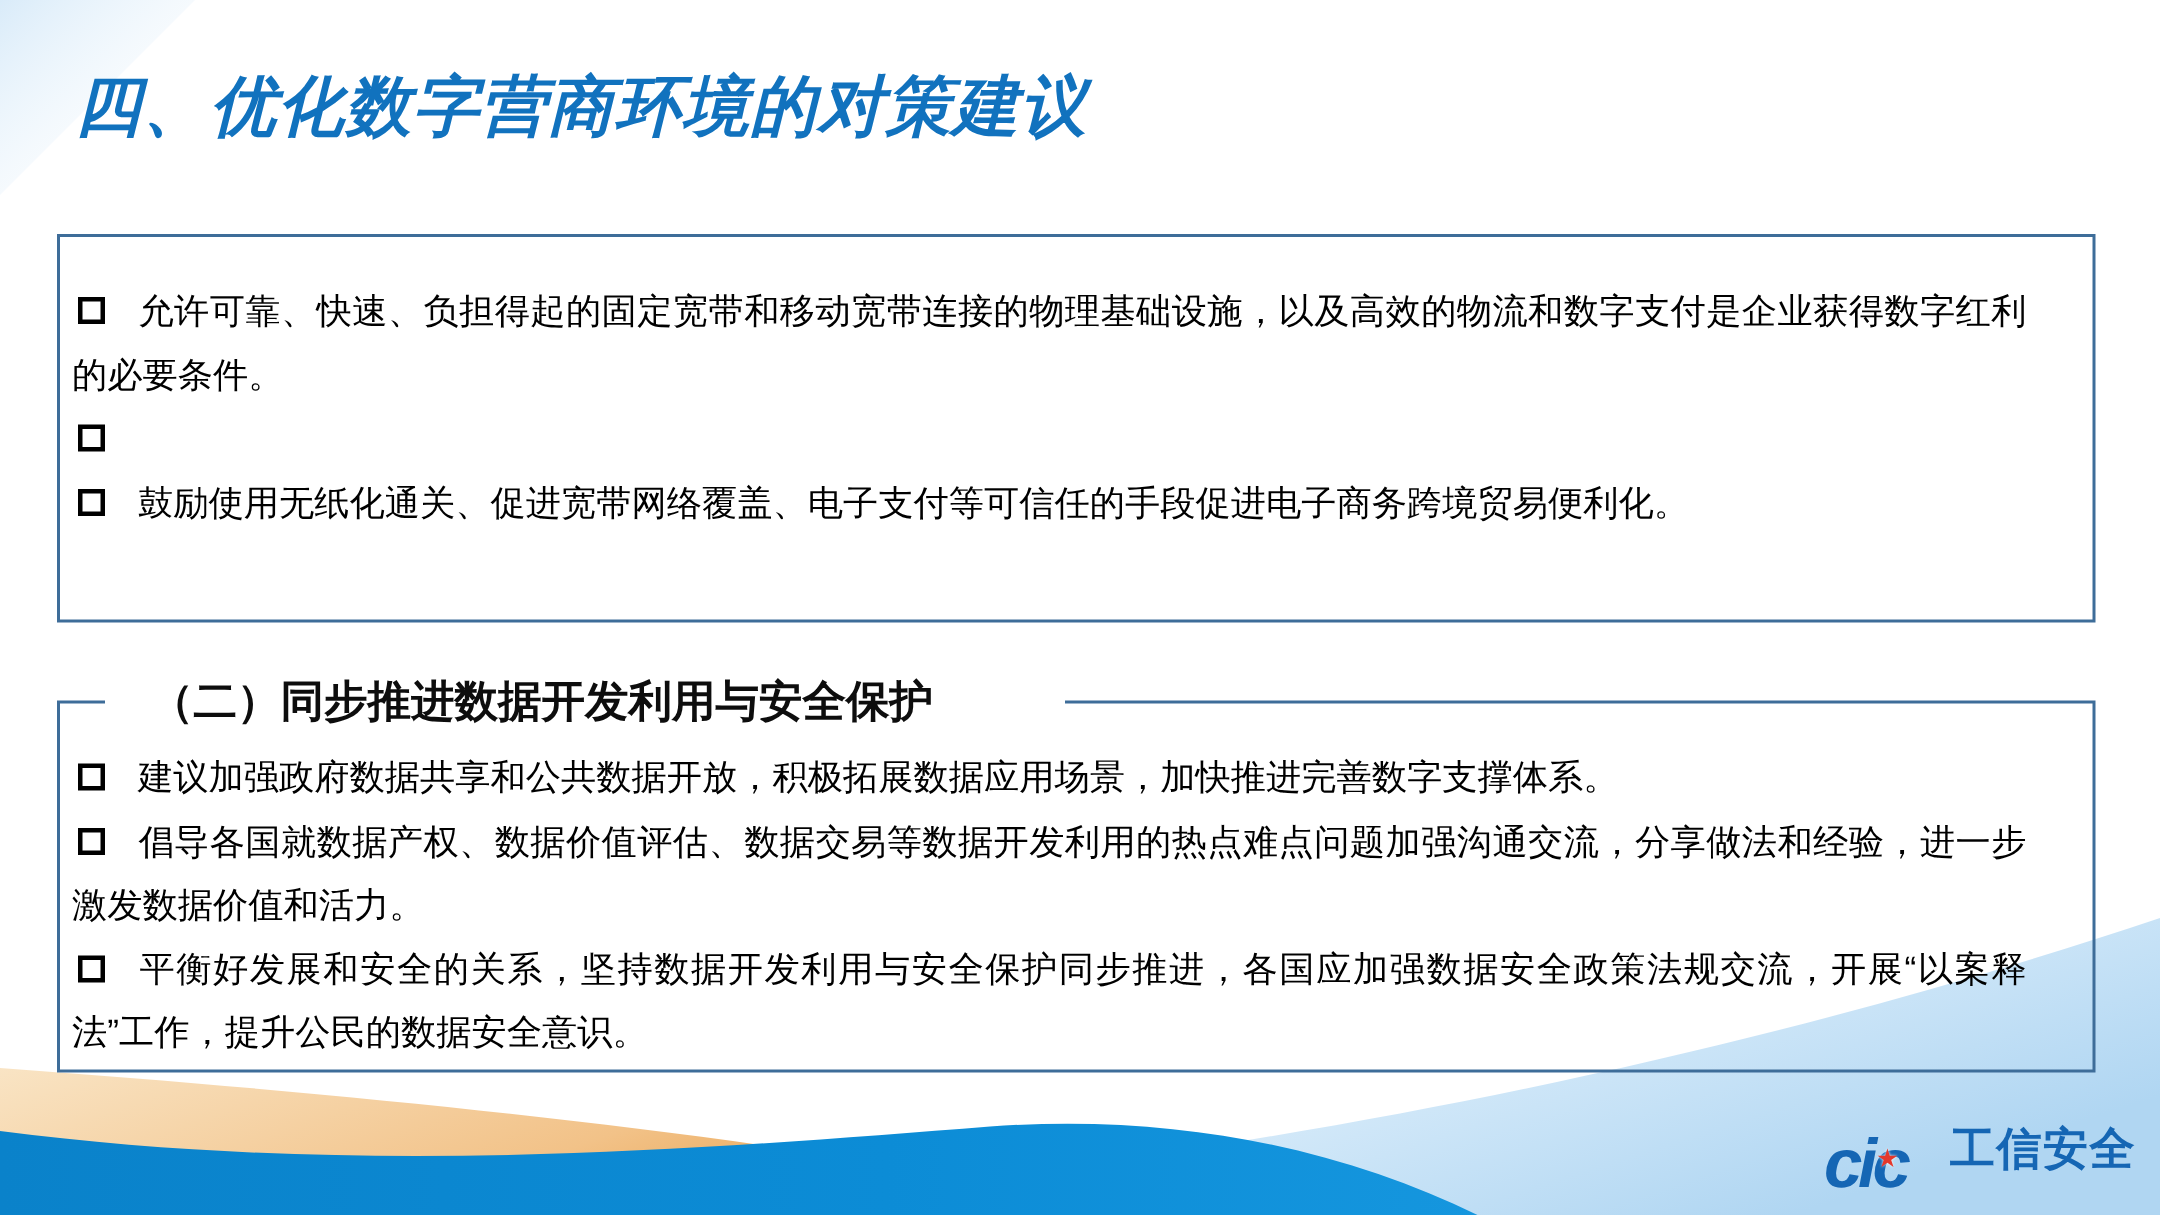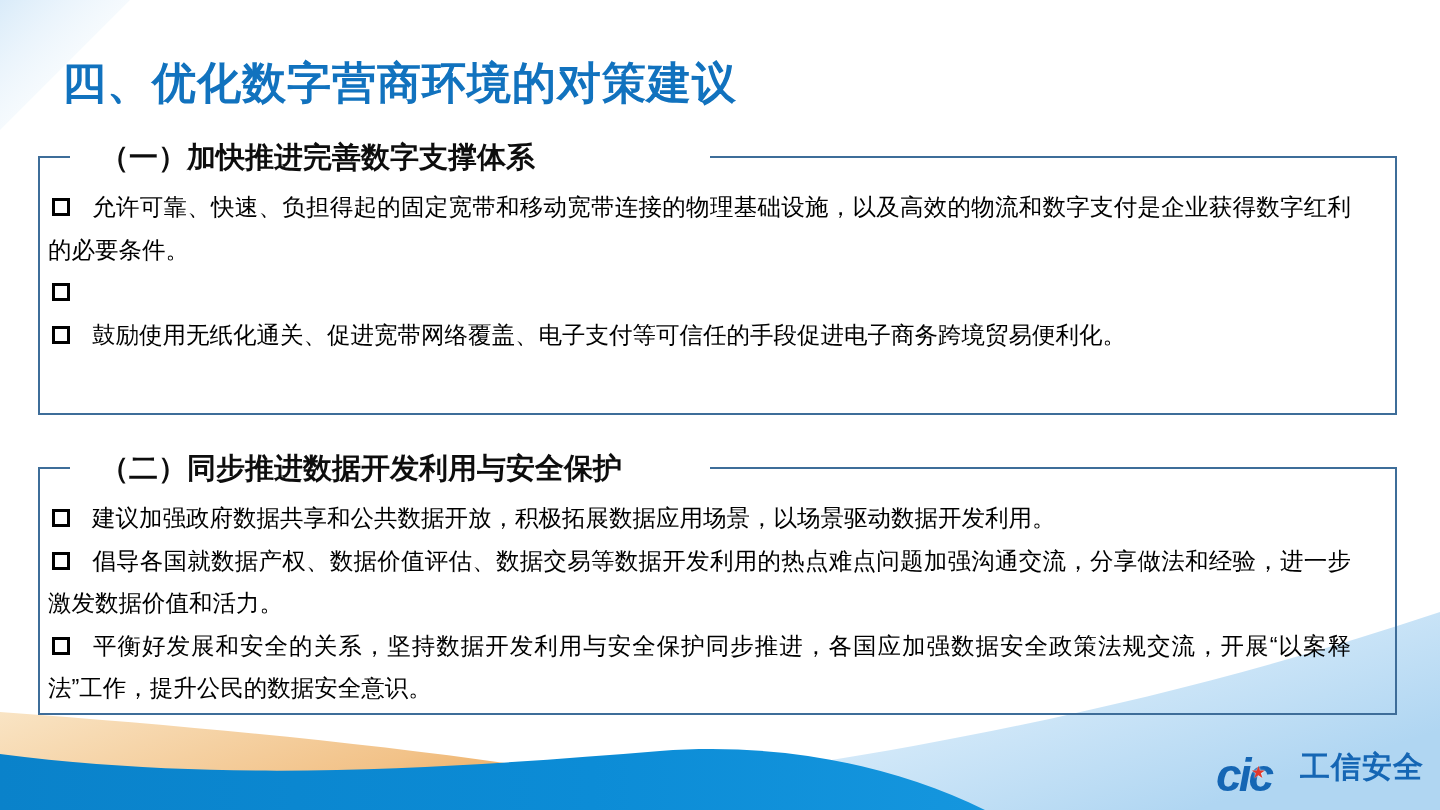--- a/index.html
+++ b/index.html
@@ -4,22 +4,22 @@
 <style>
   html,body{margin:0;padding:0;background:#e9e9e9;}
   .slide{
     position:relative;width:1440px;height:810px;background:#ffffff;overflow:hidden;
     font-family:"Liberation Sans","DejaVu Sans",sans-serif;
   }
   .bg-decor{position:absolute;inset:0;width:1440px;height:810px;z-index:0;}
   .content{position:absolute;inset:0;z-index:1;}
 
   .page-title{
-    position:absolute;left:46px;top:38px;margin:16px;
-    font-size:44px;font-weight:800;color:#1172be;letter-spacing:1px;
+    position:absolute;left:46px;top:38px;margin:4px;
+    font-size:44px;font-weight:800;color:#1172be;letter-spacing:1px;font-style:italic;
   }
 
   .panel{
     position:absolute;left:38px;width:1359px;box-sizing:border-box;
     border:2px solid #3e6d99;background:transparent;
   }
   .panel-1{top:156px;height:259px;}
   .panel-2{top:467px;height:248px;}
 
   .panel-heading{
@@ -92,32 +92,31 @@
     <path d="M0,712 C300,734 545,762 770,808 L790,810 L0,810 Z" fill="url(#lgOrange)"></path>
 
     <path d="M0,754 C240,785 470,766 660,751 C785,742 895,766 985,810 L0,810 Z" fill="url(#lgBlue)"></path>
   </svg>
 
   <div class="content">
 
     <h1 class="page-title">四、优化数字营商环境的对策建议</h1>
 
     <section class="panel panel-1">
-      <div class="panel-heading">（一）加快推进完善数字支撑体系</div>
       <div class="panel-body">
         <p class="bullet"><span class="sq"></span><span>允许可靠、快速、负担得起的固定宽带和移动宽带连接的物理基础设施，以及高效的物流和数字支付是企业获得数字红利的必要条件。</span></p>
         <p class="bullet"><span class="sq"></span></p>
         <p class="bullet"><span class="sq"></span><span>鼓励使用无纸化通关、促进宽带网络覆盖、电子支付等可信任的手段促进电子商务跨境贸易便利化。</span></p>
       </div>
     </section>
 
     <section class="panel panel-2">
       <div class="panel-heading">（二）同步推进数据开发利用与安全保护</div>
       <div class="panel-body">
-        <p class="bullet"><span class="sq"></span><span>建议加强政府数据共享和公共数据开放，积极拓展数据应用场景，以场景驱动数据开发利用。</span></p>
+        <p class="bullet"><span class="sq"></span><span>建议加强政府数据共享和公共数据开放，积极拓展数据应用场景，加快推进完善数字支撑体系。</span></p>
         <p class="bullet"><span class="sq"></span><span>倡导各国就数据产权、数据价值评估、数据交易等数据开发利用的热点难点问题加强沟通交流，分享做法和经验，进一步激发数据价值和活力。</span></p>
         <p class="bullet"><span class="sq"></span><span>平衡好发展和安全的关系，坚持数据开发利用与安全保护同步推进，各国应加强数据安全政策法规交流，开展“以案释法”工作，提升公民的数据安全意识。</span></p>
       </div>
     </section>
 
     <div class="logo">
       <span class="logo-brand">
         <span>cic</span>
         <span class="logo-star">★</span>
       </span>

